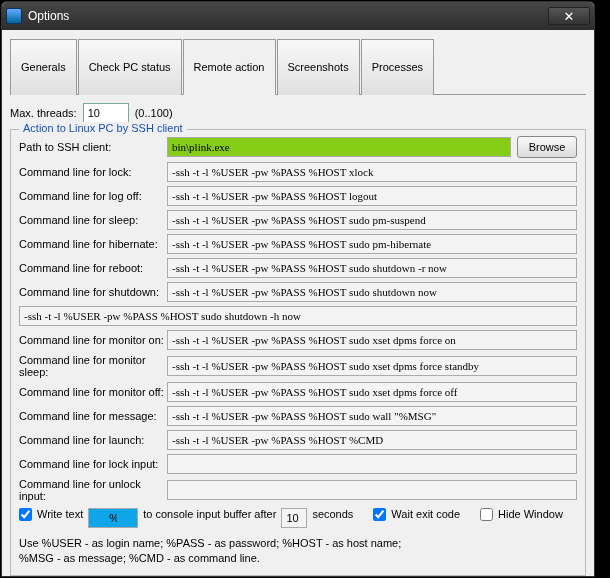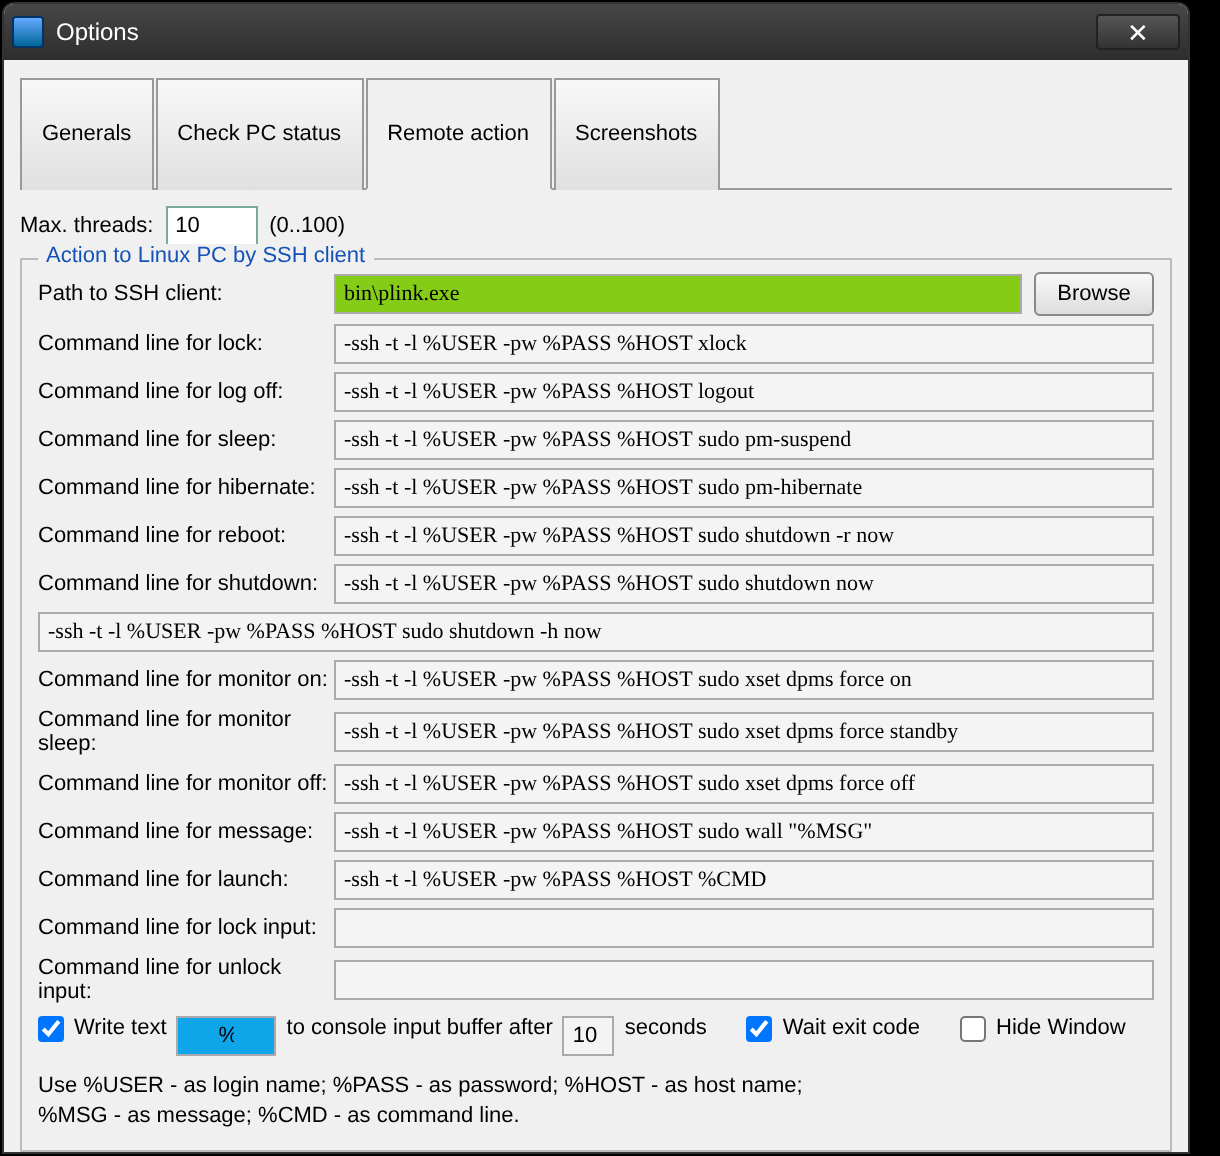--- a/index.html
+++ b/index.html
@@ -43,20 +43,21 @@
     <div class="titlebar-text">Options</div>
     <div class="close-btn">✕</div>
   </div>
 
   <div class="content">
     <div class="tabs">
       <div class="tab">Generals</div>
       <div class="tab">Check PC status</div>
       <div class="tab active">Remote action</div>
       <div class="tab">Screenshots</div>
+      <div class="tab">Processes</div>
     </div>
 
     <div class="threads-row">
       <span>Max. threads:</span>
       <input class="num-input" value="10" style="">
       <span>(0..100)</span>
     </div>
 
     <div class="fieldset">
       <div class="fieldset-legend">Action to Linux PC by SSH client</div>

